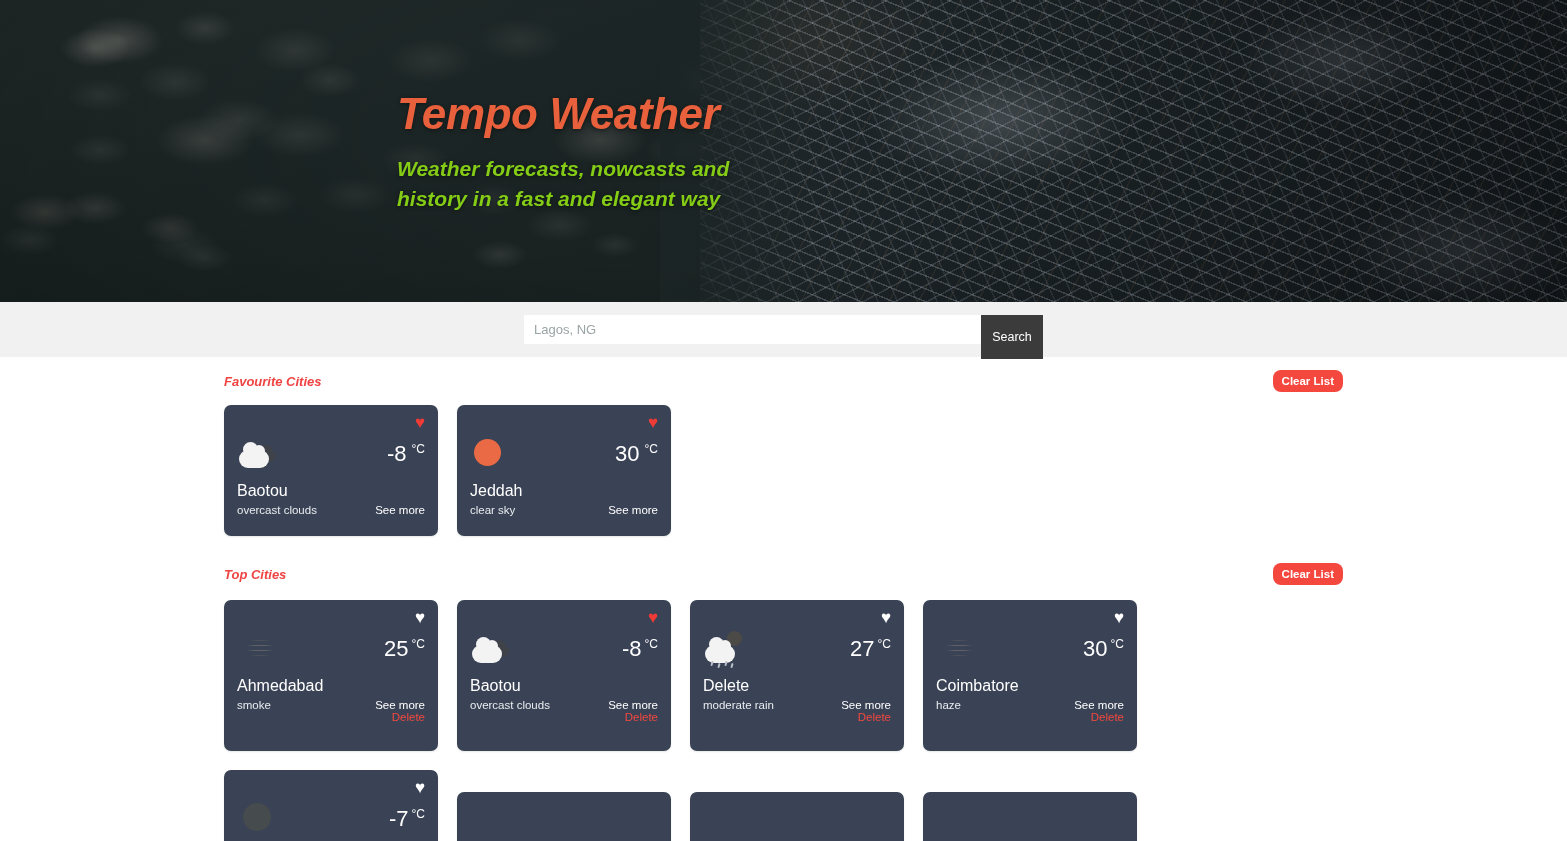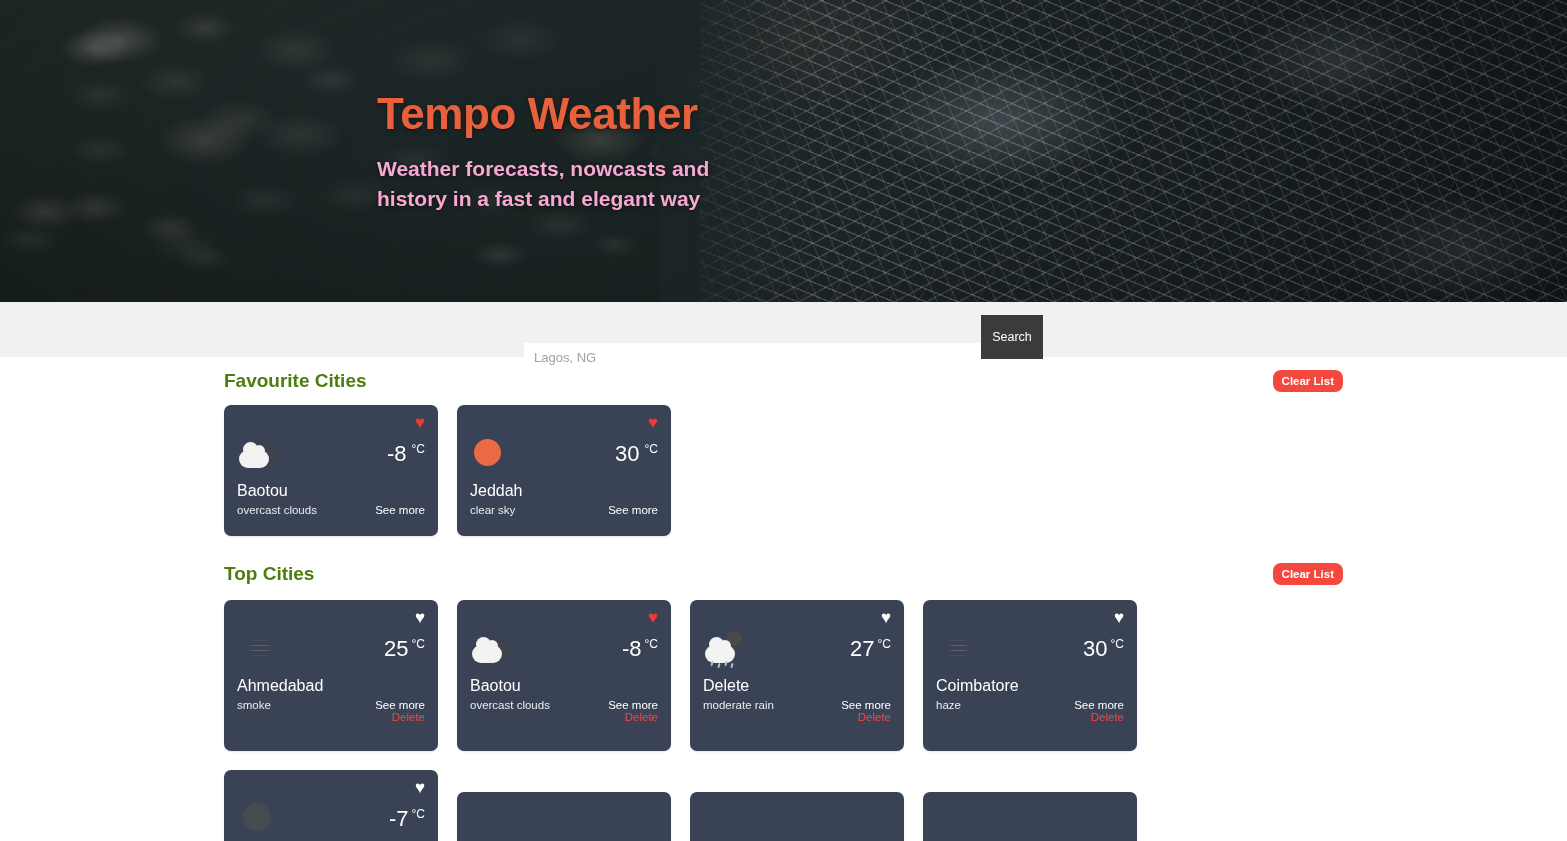--- a/index.html
+++ b/index.html
@@ -90,35 +90,36 @@
     left: 660px; top: 0;
     width: 160px; height: 302px;
     background: linear-gradient(90deg, #1c2525 0%, rgba(28,37,37,0) 100%);
   }
   .hero-vignette {
     position: absolute; inset: 0;
     background: radial-gradient(ellipse 1100px 420px at 46% 45%, rgba(0,0,0,0) 30%, rgba(0,0,0,.35) 100%);
   }
   .hero-content {
     position: absolute;
-    left: 377px;
+    left: 397px;
     top: 88px;
     width: 420px;
+    font-style: italic;
   }
   .hero-title {
     color: #e8603c;
     font-size: 44px;
     font-weight: bold;
     letter-spacing: -0.4px;
     line-height: 1.18;
     text-shadow: 0 1px 4px rgba(0,0,0,.45);
   }
   .hero-sub {
     margin-top: 14px;
-    color: #f9a8d4;
+    color: #84cc16;
     font-size: 21px;
     font-weight: bold;
     line-height: 1.45;
     max-width: 340px;
     text-shadow: 0 1px 4px rgba(0,0,0,.5);
   }
 
   
   .searchbar {
     width: 1567px;
@@ -136,21 +137,20 @@
   .search-input {
     flex: 1;
     height: 29px;
     border: none;
     outline: none;
     background: #ffffff;
     font-family: "Liberation Sans", sans-serif;
     font-size: 13px;
     color: #2b3442;
     padding: 0 10px;
-    margin-top: 28px;
   }
   .search-input::placeholder { color: #9aa4a4; }
   .search-button {
     width: 62px;
     height: 44px;
     background: #3b3b3b;
     color: #ffffff;
     border: none;
     font-family: "Liberation Sans", sans-serif;
     font-size: 12.5px;
@@ -164,23 +164,24 @@
     position: relative;
   }
   .section { position: relative; }
   .section-head {
     display: flex;
     align-items: center;
     justify-content: space-between;
     height: 48px;
   }
   .section-title {
-    font-size: 19px;
+    font-size: 13px;
     font-weight: bold;
-    color: #4d7c0f;
+    color: #ef4444;
+    font-style: italic;
   }
   .clear-btn {
     background: #f4483f;
     color: #ffffff;
     border: none;
     border-radius: 8px;
     font-family: "Liberation Sans", sans-serif;
     font-size: 11.5px;
     font-weight: bold;
     padding: 5px 9px;

